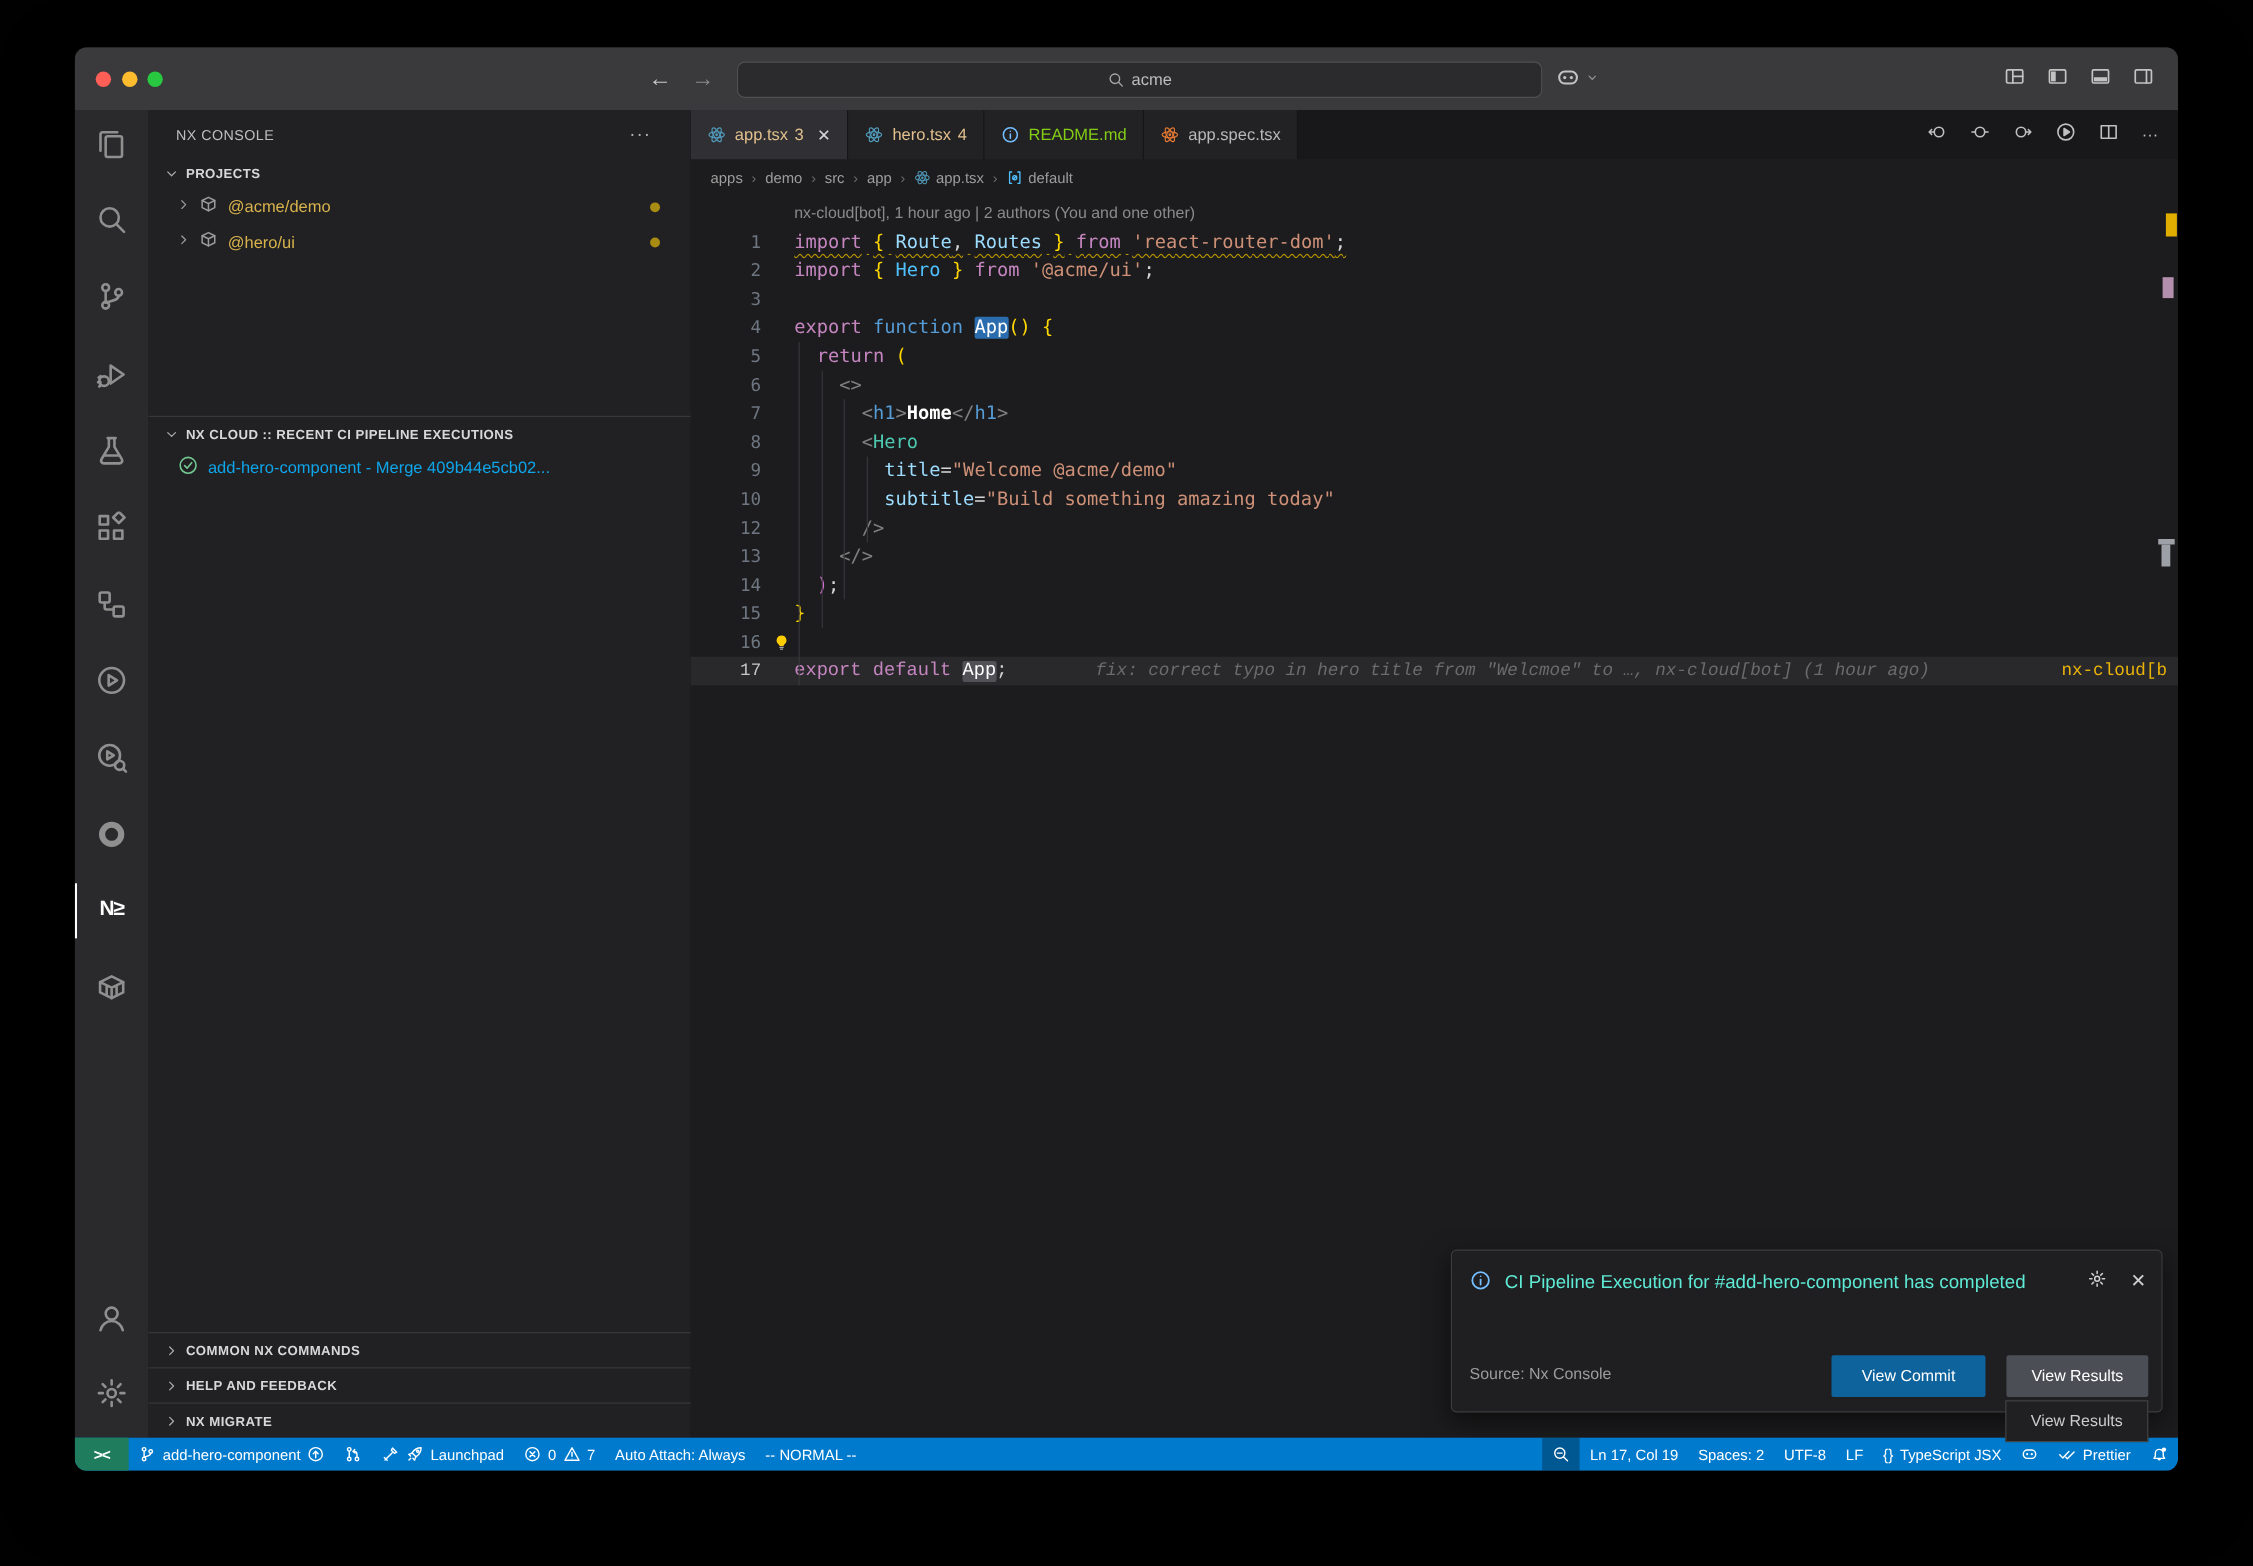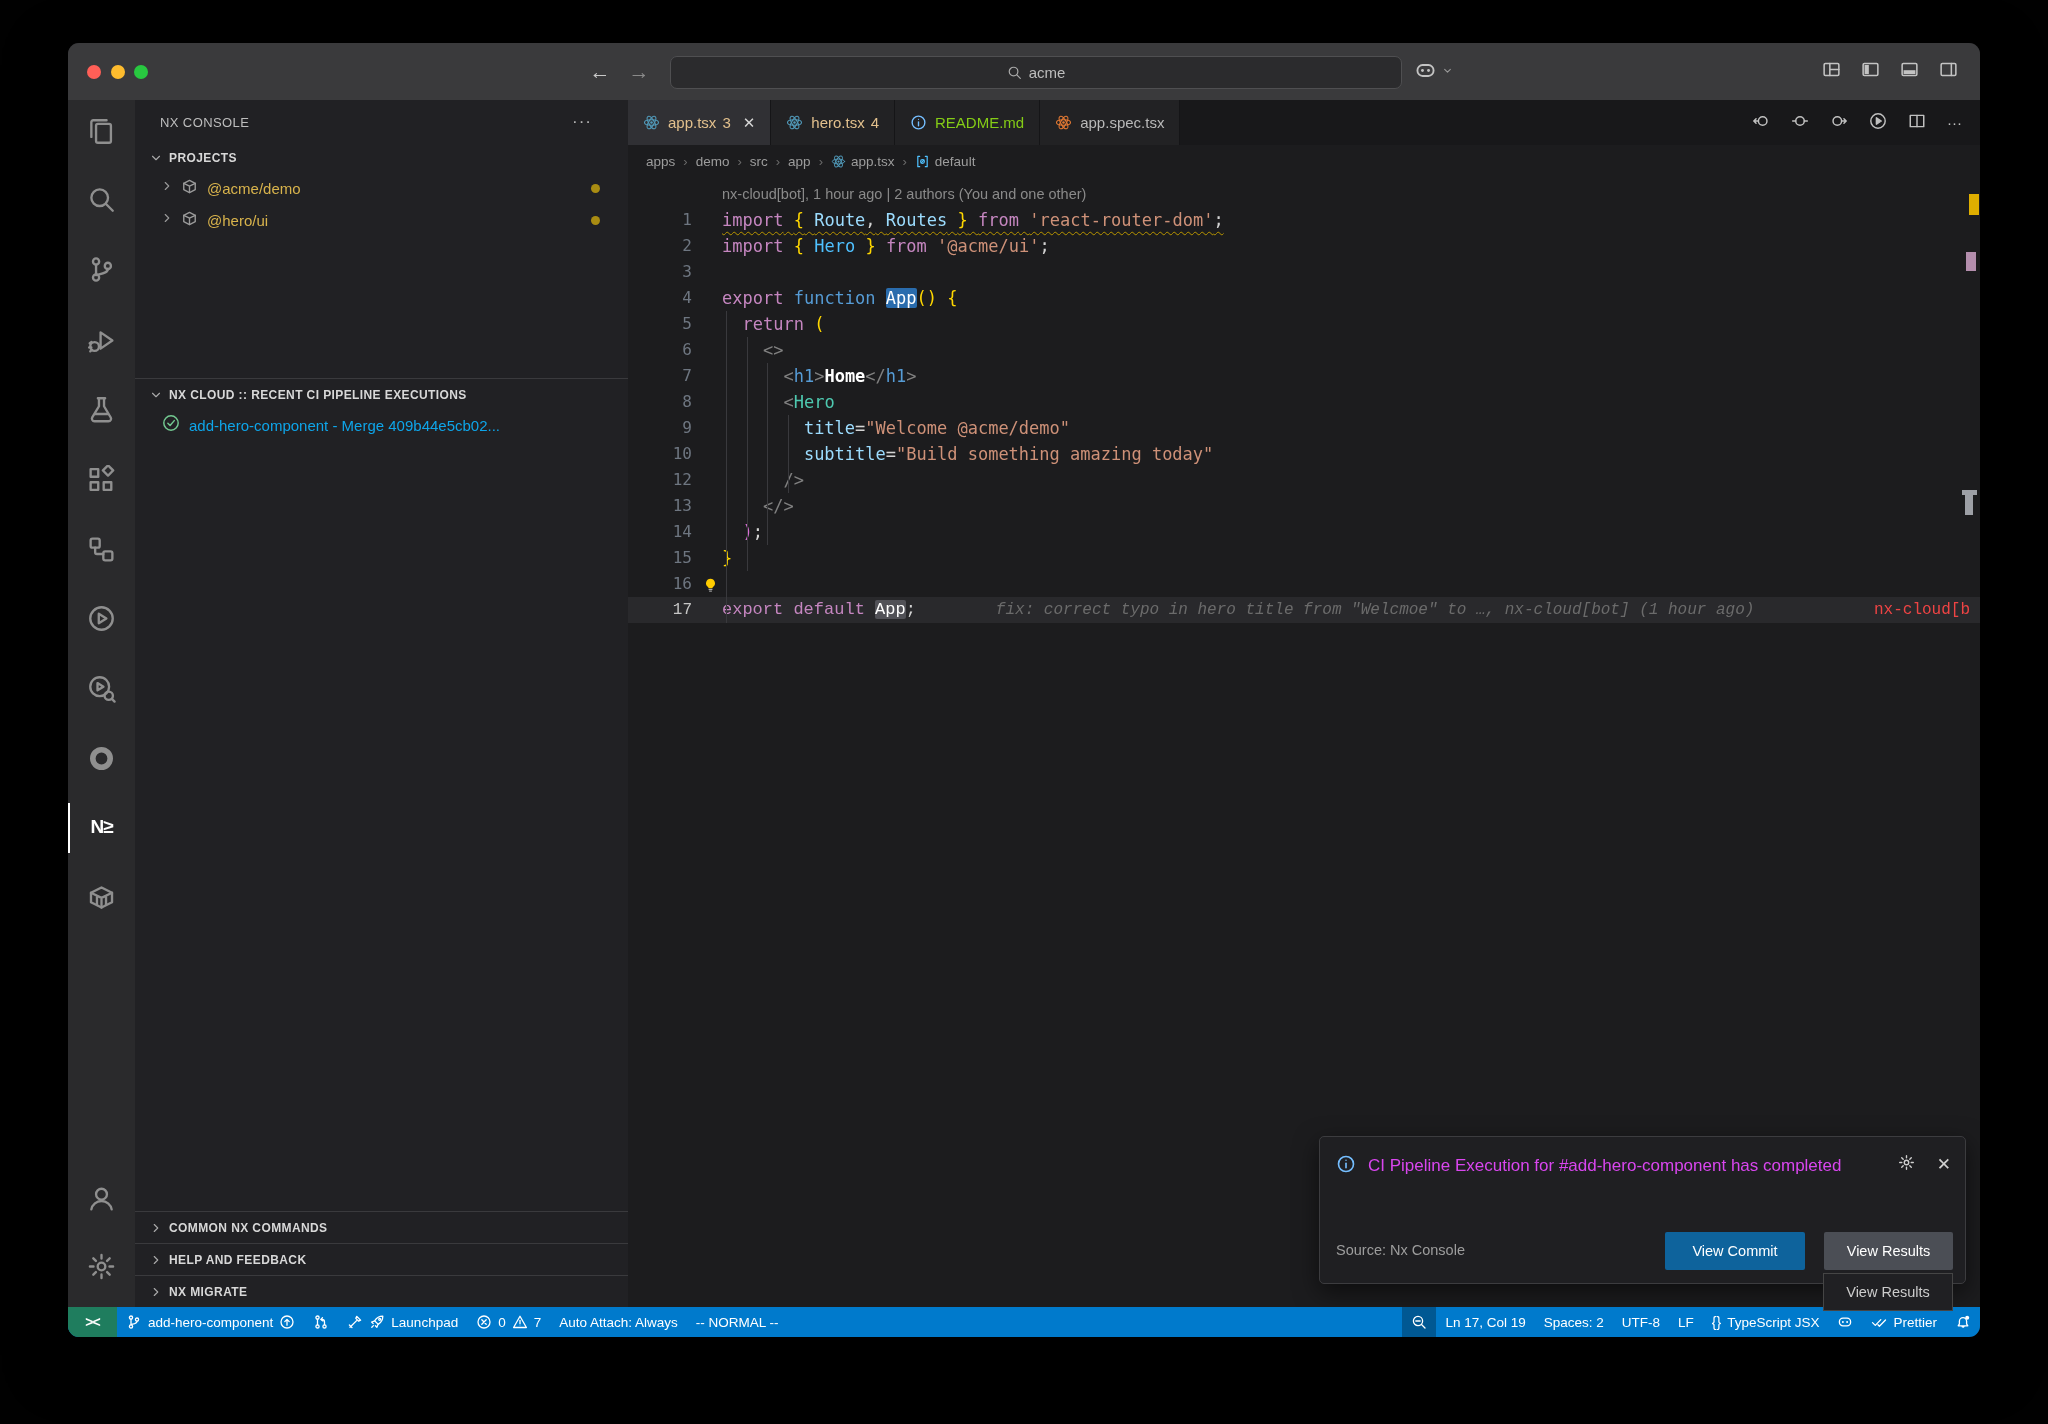--- a/index.html
+++ b/index.html
@@ -59,29 +59,29 @@
   .cl.current .ln{color:#c6c6c6;}
   .cl .codetxt{display:inline-block;margin-left:94px;}
   .kw{color:#C586C0}.kwb{color:#569CD6}.var{color:#9CDCFE}.var2{color:#4FC1FF}
   .b1{color:#FFD700}.b2{color:#DA70D6}.str{color:#CE9178}.w{color:#D4D4D4}
   .p{color:#808080}.tag{color:#569CD6}.cmp{color:#4EC9B0}.attr{color:#9CDCFE}
   .txt{color:#ffffff;font-weight:bold}
   .hlb{color:#fff;background:#2a6cad;border-radius:2px;}
   .hlg{color:#fff;background:#515157;border-radius:2px;}
   .squig{text-decoration:underline;text-decoration-style:wavy;text-decoration-color:#b89500;text-decoration-thickness:1px;text-underline-offset:5px;}
   .blame{color:#6b6b6b;font-style:italic;font-size:16px;margin-left:80px;}
-  .rblame{position:absolute;left:1246px;top:0;color:#ef4444;font-size:16px;}
+  .rblame{position:absolute;left:1246px;top:0;color:#eab308;font-size:16px;}
   .bulb{position:absolute;left:74px;top:4px;}
   .guide{position:absolute;width:1px;background:#39393d;}
   .ruler-mark{position:absolute;}
 
   
   .toast{position:absolute;left:1251px;top:1093px;width:647px;height:148px;background:#1f1f22;border:1px solid #3c3c3f;border-radius:5px;box-shadow:0 8px 24px rgba(0,0,0,.55);z-index:30;box-sizing:border-box;}
   .toast .info-ic{position:absolute;left:16px;top:17px;color:#3794ff;}
-  .toast .msg{position:absolute;left:48px;top:13px;width:480px;color:#d946ef;font-size:17px;line-height:31px;}
+  .toast .msg{position:absolute;left:48px;top:13px;width:480px;color:#5eead4;font-size:17px;line-height:31px;}
   .toast .tools{position:absolute;right:14px;top:17px;display:flex;gap:22px;color:#cfcfcf;}
   .toast .src{position:absolute;left:16px;top:105px;color:#9d9d9d;font-size:14.5px;}
   .btn{position:absolute;top:95px;height:38px;display:flex;align-items:center;justify-content:center;font-size:14.5px;color:#ffffff;border-radius:2px;}
   .btn.primary{left:345px;width:140px;background:#0e639c;}
   .btn.secondary{left:504px;width:129px;background:#4b4e55;}
   .tooltip{position:absolute;left:1755px;top:1230px;width:130px;height:38px;background:#202023;border:1px solid #454545;color:#cccccc;font-size:14.5px;display:flex;align-items:center;justify-content:center;z-index:60;box-sizing:border-box;}
 
   
   .statusbar{position:absolute;left:0;bottom:0;width:100%;height:30px;background:#007acc;display:flex;align-items:center;color:#fff;font-size:13.5px;z-index:40;}
   .sb-item{display:flex;align-items:center;gap:6px;padding:0 9px;height:100%;}

